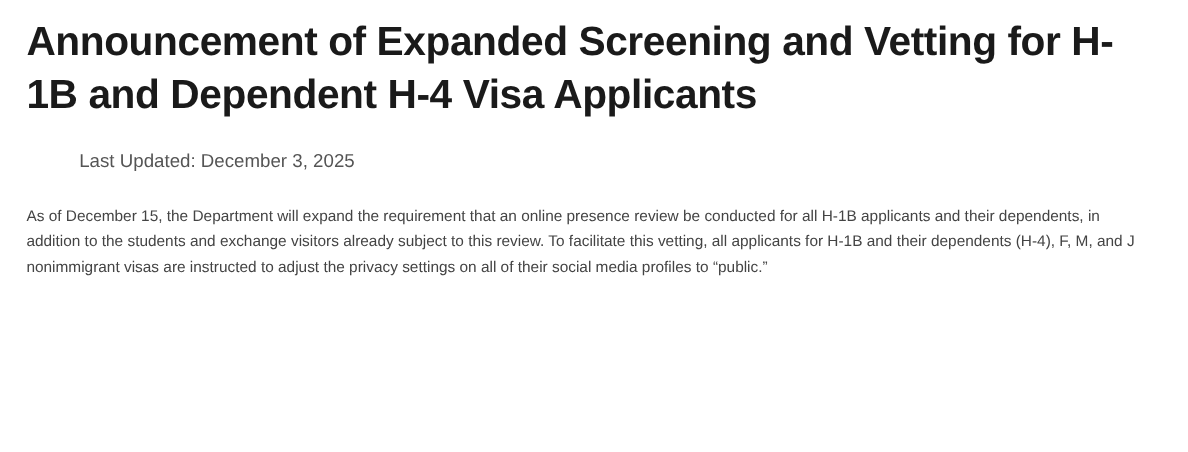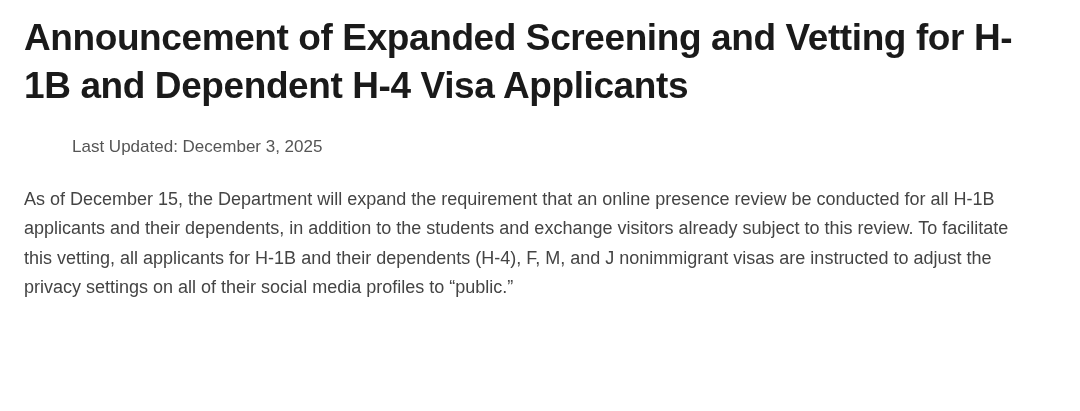--- a/index.html
+++ b/index.html
@@ -33,21 +33,21 @@
   .meta {
     margin-top: 26px;
     font-size: 17px;
     line-height: 1.3;
     color: #555555;
     font-family: "Liberation Sans", sans-serif;
     margin-left: 48px;
   }
   .body-text {
     margin-top: 27px;
-    font-size: 18px;
+    font-size: 14px;
     line-height: 1.62;
     color: #444444;
     font-family: "Liberation Sans", sans-serif;
     max-width: 1014px;
   }
 </style>
 </head>
 <body>
 
 <div class="page">

